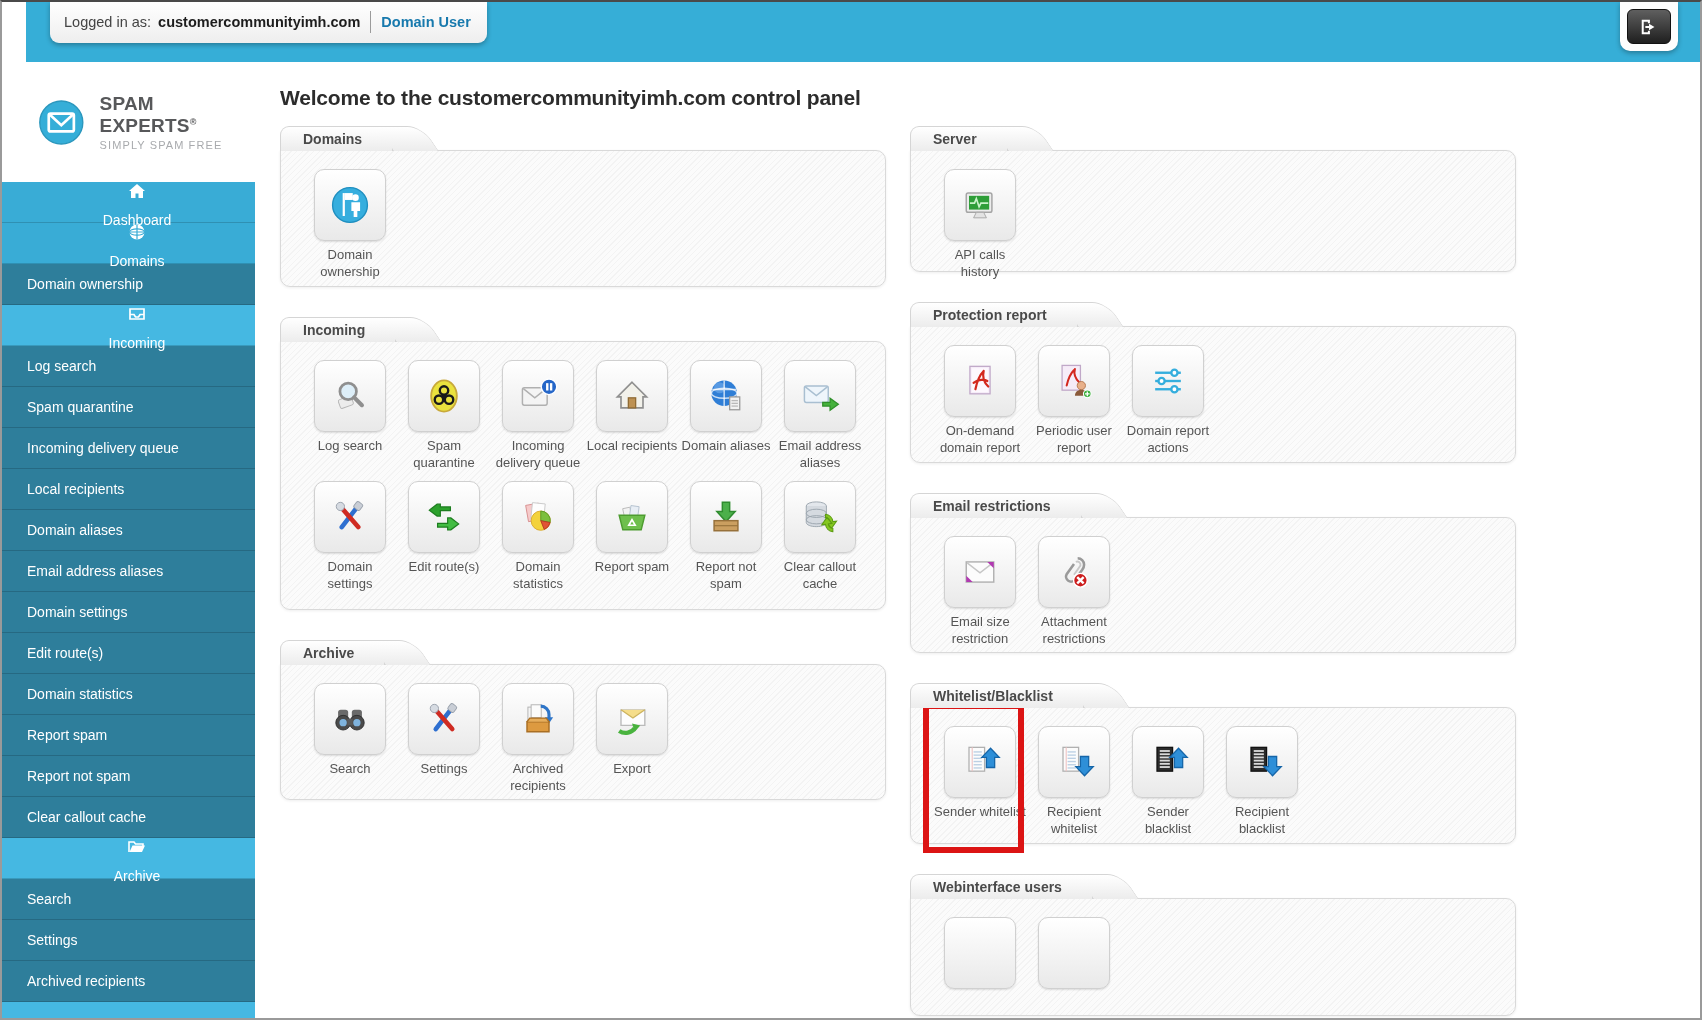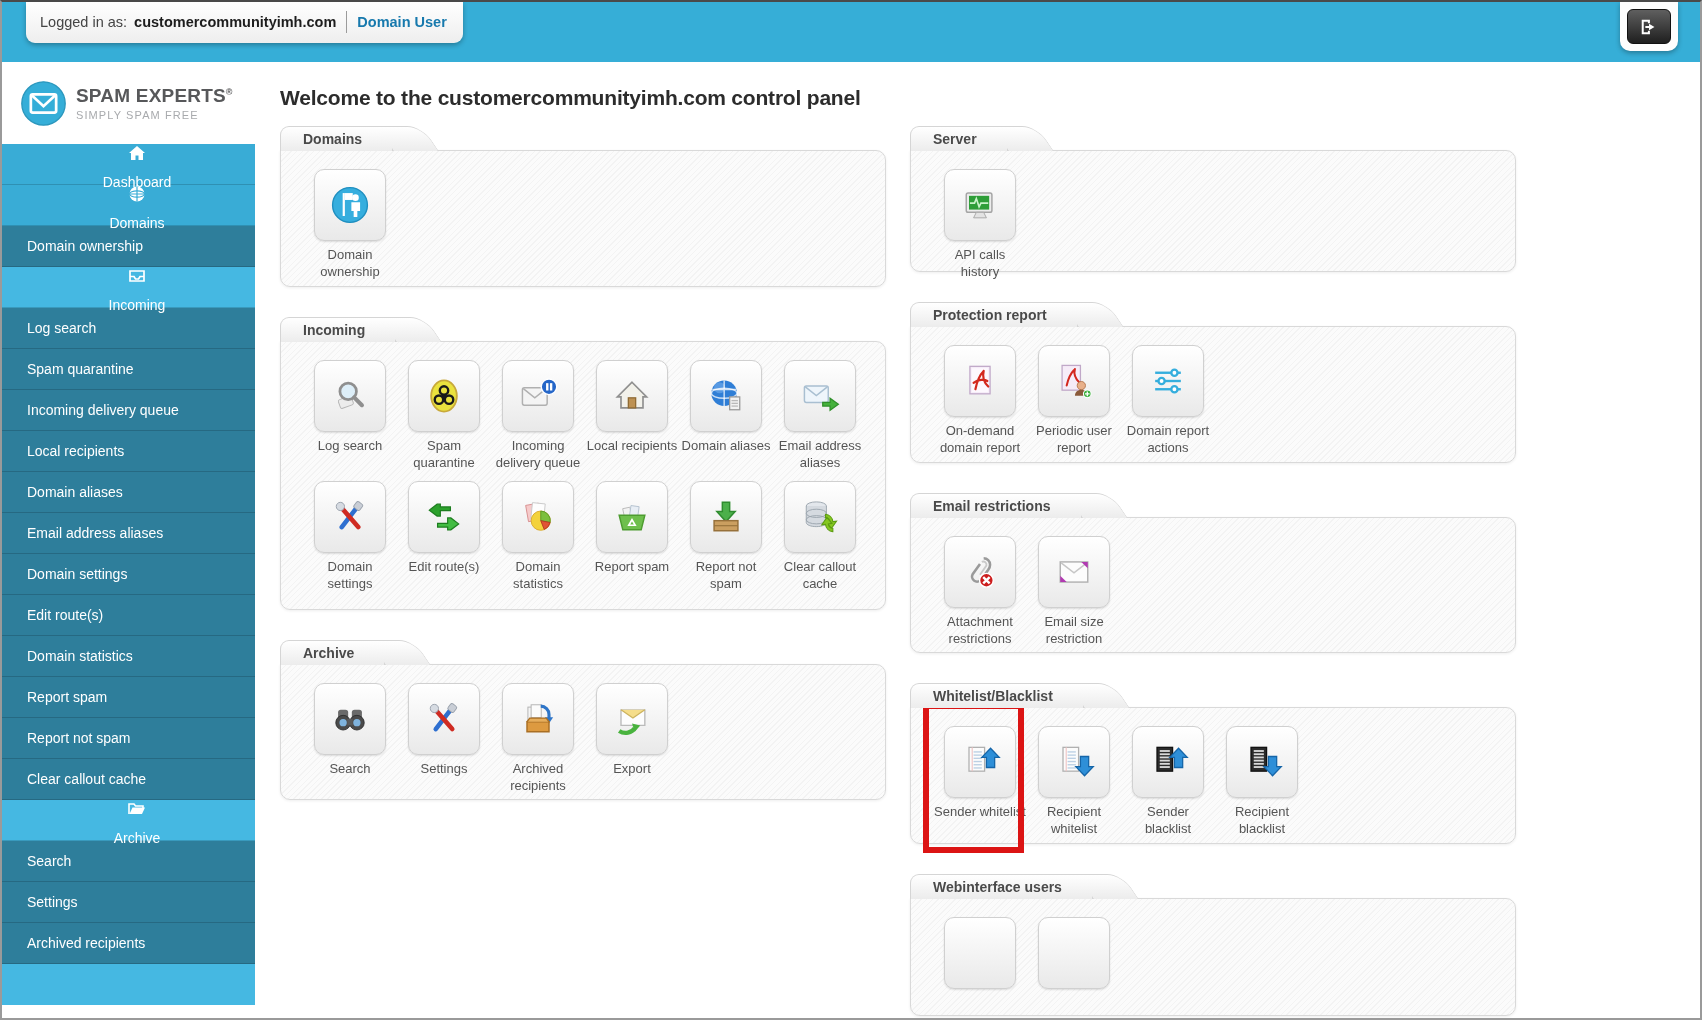--- a/index.html
+++ b/index.html
@@ -1,39 +1,39 @@
 <!DOCTYPE html>
 <html><head>
 <meta charset="utf-8">
 <style>
   * { box-sizing: border-box; margin: 0; padding: 0; }
   body { background:#cfcfcf; font-family:"Liberation Sans", sans-serif; }
   .frame { width:1702px; height:1020px; background:#fff; position:relative; overflow:hidden;
            border:2px solid #9a9a9a; border-top-color:#4a4a4a; }
 
   
-  .topbar { height:60px; background:#36aed7; position:relative; }
+  .topbar { height:60px; background:#36aed7; position:relative;margin-left:24px; }
   .login-badge { position:absolute; left:24px; top:0; background:linear-gradient(#ffffff,#eeeeee);
     border-radius:0 0 9px 9px; box-shadow:0 2px 5px rgba(0,0,0,.30); padding:9px 16px 10px 14px;
     font-size:14.5px; color:#444; display:flex; align-items:center; gap:7px; white-space:nowrap; }
   .login-badge b { color:#1d1d1d; }
   .login-badge .sep { width:1px; height:22px; background:#9b9b9b; margin:0 3px; }
   .login-badge .role { color:#1779ad; font-weight:bold; }
   .logout-wrap { position:absolute; right:22px; top:0; background:#fdfdfd; border-radius:0 0 10px 10px;
     box-shadow:0 2px 5px rgba(0,0,0,.30); padding:7px; }
   .logout-btn { width:44px; height:35px; border-radius:6px; background:linear-gradient(#5f5f5f,#1f1f1f);
     border:1px solid #111; display:flex; align-items:center; justify-content:center; cursor:pointer; }
 
   
   .page { display:flex; height:958px; }
   .sidebar { width:253px; flex:0 0 253px; background:#fff; }
   .main { flex:1; padding:24px 0 0 25px; }
 
   
-  .logo { height:82px; display:flex; align-items:center; padding-left:18px; gap:9px; background:#fff; }
+  .logo { height:120px; display:flex; align-items:center; padding-left:36px; gap:15px; background:#fff; }
   .logo-text .lt1 { font-size:19px; font-weight:bold; color:#57585a; letter-spacing:.2px; }
   .logo-text .lt1 sup { font-size:9px; }
   .logo-text .lt2 { font-size:11px; color:#a8aaad; letter-spacing:1.1px; margin-top:2px; }
   .nav li { list-style:none; height:41px; display:flex; align-items:center; color:#fff; font-size:14px;
     border-bottom:1px solid rgba(0,0,0,.16); cursor:pointer; }
   .nav li.top { background:#39acd6; padding-left:17px; gap:12px;flex-direction:column; }
   .nav li.top.active { background:#45b8e2; }
   .nav li.sub { background:#2e7e9b; padding-left:25px; }
   .nav li.stub { background:#45b8e2; border-bottom:none; }
   .nav .nico { width:18px; height:18px; flex:0 0 18px; }
@@ -493,38 +493,38 @@
               </div>
           </div>
 
           <div class="panel h-restrict">
             <div class="ptab">Email restrictions</div>
             <div class="pbody">
                 <div class="trow">
               <div class="tile">
                 <div class="tbtn">
                   <svg width="44" height="44" viewBox="0 0 48 48">
+                    <rect x="9" y="13" width="30" height="22" fill="#fcfcfc" stroke="#b2b2b2" stroke-width="1.6"></rect>
+                    <path d="M10 14l14 11 14-11" fill="none" stroke="#c6c6c6" stroke-width="1.6"></path>
+                    <path d="M39 13v7l-7-7z" fill="#b13ab1"></path>
+                        <path d="M9 35v-7l7 7z" fill="#b13ab1"></path>
+                  </svg>
+                    </div>
+                <div class="tlabel">Email size restriction</div>
+              </div>
+              <div class="tile">
+                <div class="tbtn">
+                  <svg width="44" height="44" viewBox="0 0 48 48">
                     <path d="M28 9a7 7 0 0 1 7 7c0 2-.8 3.8-2 5.6l-8 11a5.5 5.5 0 0 1-9-6.2l8-11" fill="none" stroke="#9a9a9a" stroke-width="2.8"></path>
                     <path d="M26 13a3.5 3.5 0 0 1 5 4l-7 10" fill="none" stroke="#c9c9c9" stroke-width="2"></path>
                     <circle cx="31" cy="33" r="7.5" fill="#cc1d1d" stroke="#fff" stroke-width="1.6"></circle>
                     <path d="M27.5 29.5l7 7M34.5 29.5l-7 7" stroke="#fff" stroke-width="2.6"></path>
                   </svg>
                     </div>
                 <div class="tlabel">Attachment restrictions</div>
-              </div>
-              <div class="tile">
-                <div class="tbtn">
-                  <svg width="44" height="44" viewBox="0 0 48 48">
-                    <rect x="9" y="13" width="30" height="22" fill="#fcfcfc" stroke="#b2b2b2" stroke-width="1.6"></rect>
-                    <path d="M10 14l14 11 14-11" fill="none" stroke="#c6c6c6" stroke-width="1.6"></path>
-                    <path d="M39 13v7l-7-7z" fill="#b13ab1"></path>
-                        <path d="M9 35v-7l7 7z" fill="#b13ab1"></path>
-                  </svg>
-                    </div>
-                <div class="tlabel">Email size restriction</div>
               </div>
             </div>
               </div>
           </div>
 
           <div class="panel h-wbl">
             <div class="ptab">Whitelist/Blacklist</div>
             <div class="pbody">
               <div class="wl-highlight"></div>
               <div class="trow">

